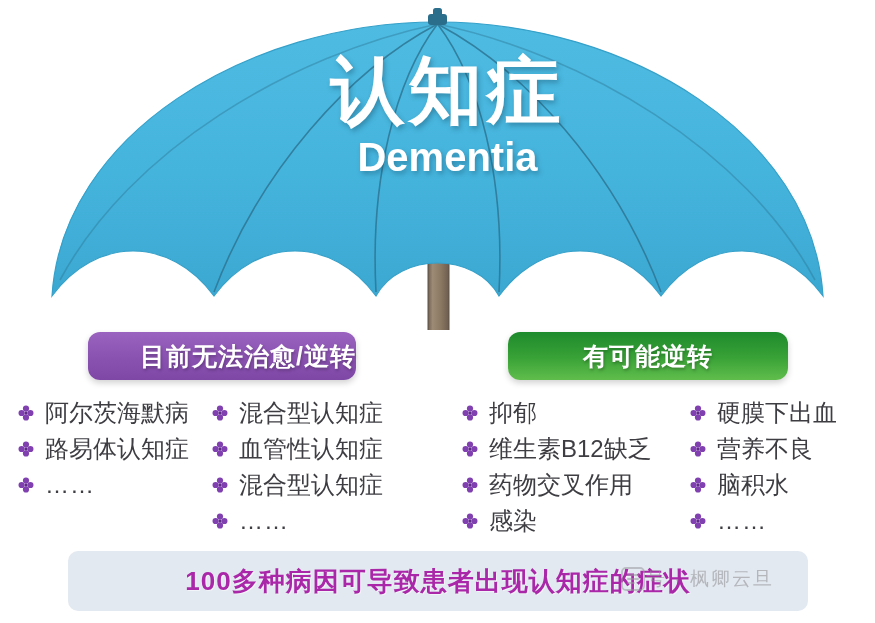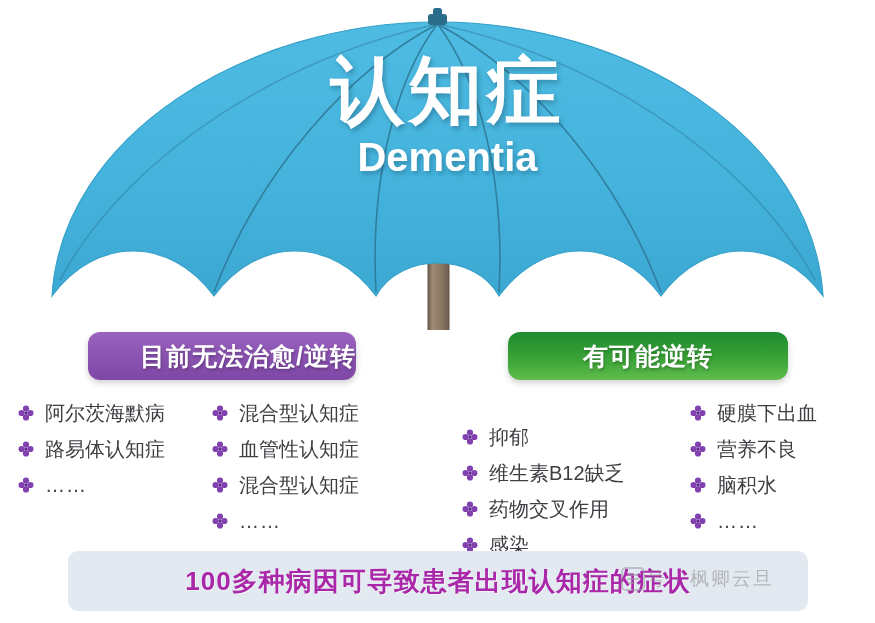--- a/index.html
+++ b/index.html
@@ -48,30 +48,30 @@
     left:508px; top:332px; width:280px;
     background:linear-gradient(180deg,#1d8a2c 0%,#3aa337 55%,#60bd4c 100%);
   }
   .banner span { text-shadow:1px 2px 3px rgba(0,0,0,.25); }
 
   
   .cols { position:absolute; left:0; top:396px; width:875px; height:150px; }
   .col { position:absolute; top:0; }
   .col-1 { left:18px;  width:200px; }
   .col-2 { left:212px; width:205px; }
-  .col-3 { left:462px; width:210px;margin-top:24px; }
+  .col-3 { left:462px; width:210px; }
   .col-4 { left:690px; width:185px; }
 
   .li { display:flex; align-items:flex-start; height:36px; }
   .bullet {
     flex:0 0 auto; width:16px; height:36px; position:relative; margin-right:11px;
   }
   .bullet svg { position:absolute; left:0; top:9px; }
   .li-text {
-    font-size:20px; color:#3d3d42; line-height:34px;
+    font-size:24px; color:#3d3d42; line-height:34px;
     font-weight:500; white-space:nowrap;
     font-family:"Liberation Sans","DejaVu Sans",sans-serif;
   }
   .li-text.dots { letter-spacing:1px; color:#3d3d42; }
 
   
   .caption-bar {
     position:absolute; left:68px; top:551px; width:740px; height:60px;
     background:#e3e9f0; border-radius:10px;
   }

